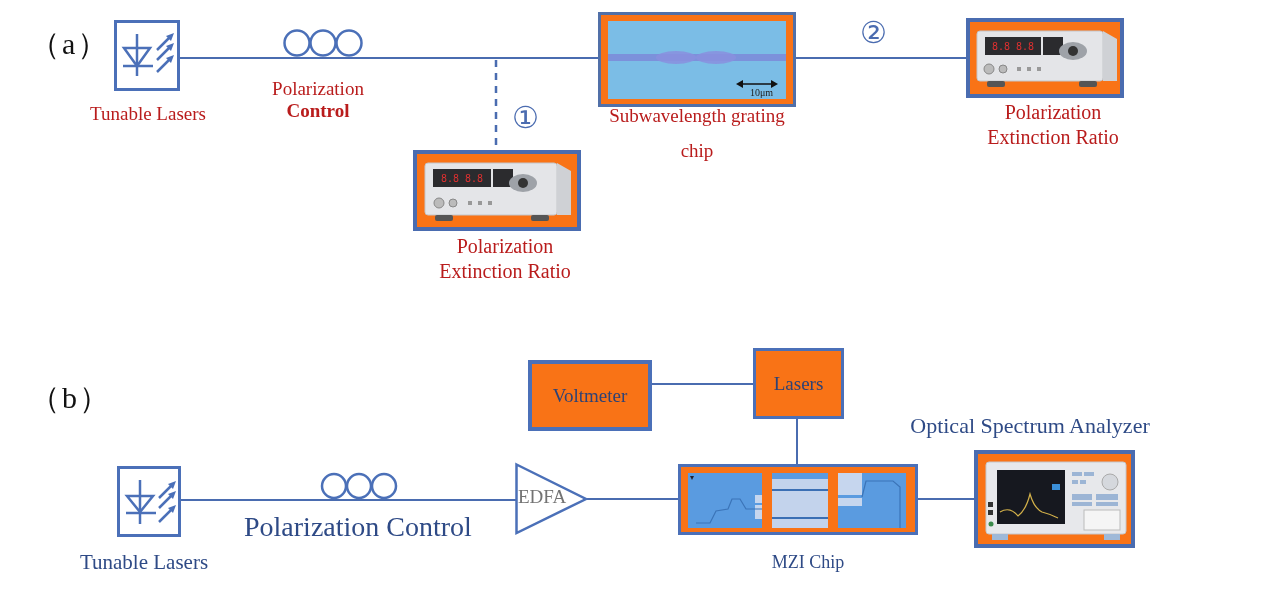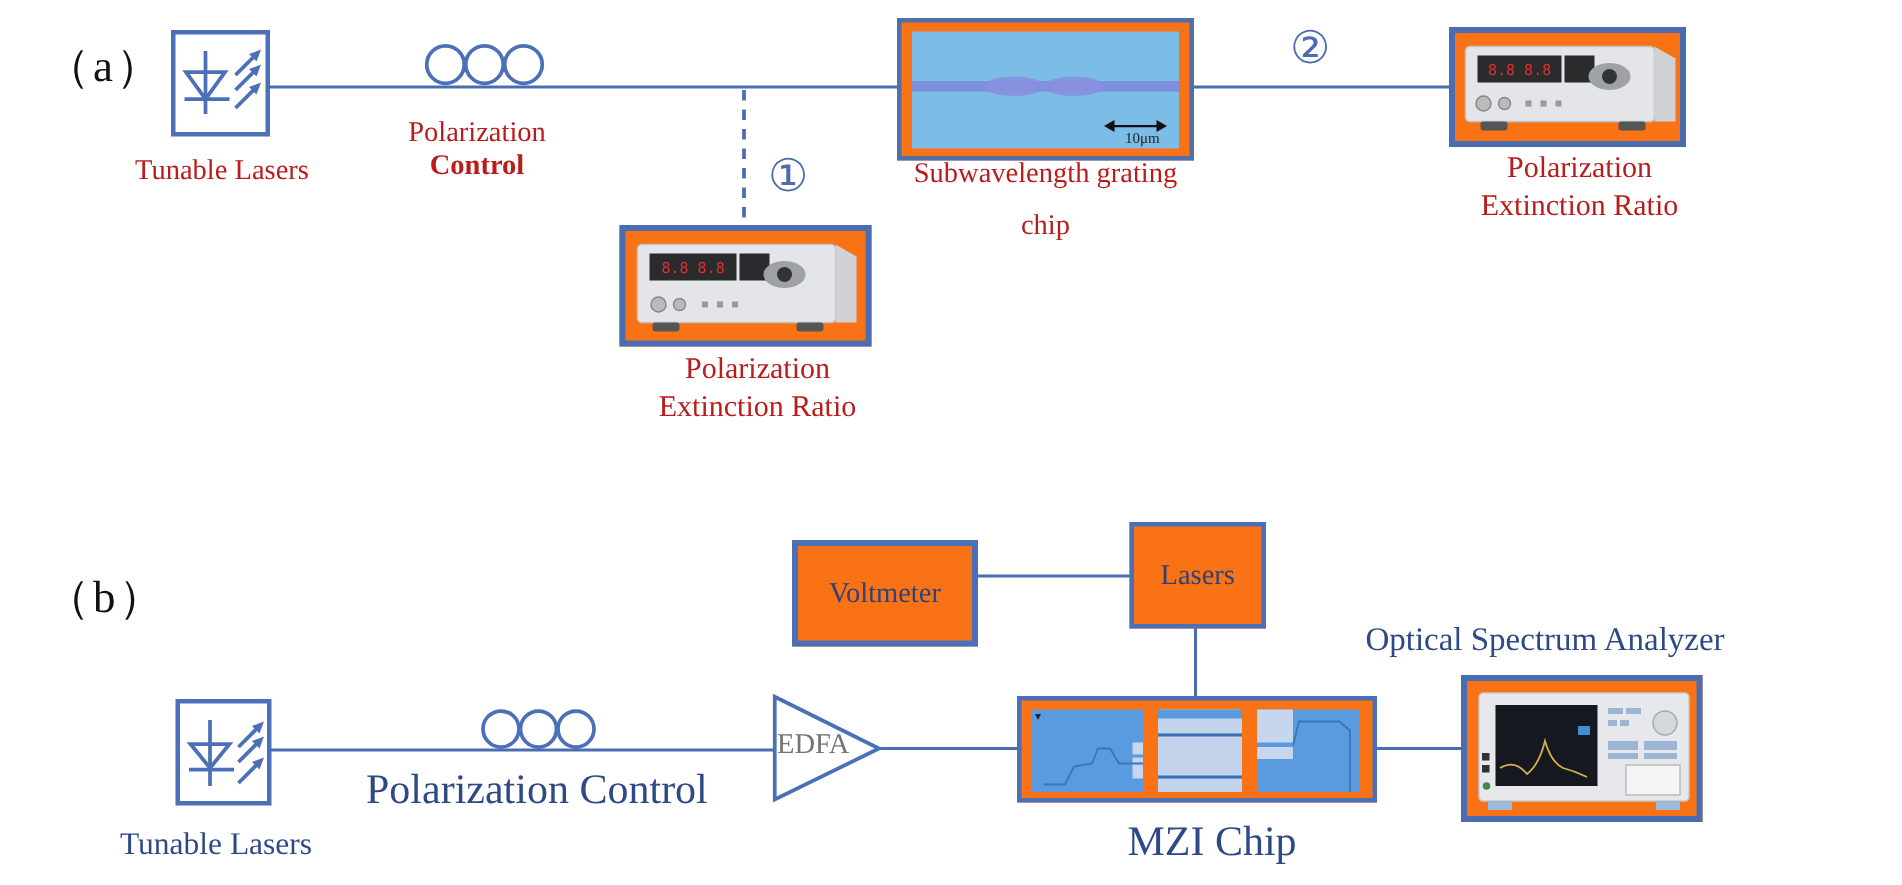--- a/index.html
+++ b/index.html
@@ -187,21 +187,21 @@
       <rect x="84" y="0" width="56" height="6" fill="#5a9be0"></rect>
       <rect x="84" y="16" width="56" height="2" fill="#3b6fb4"></rect>
       <rect x="84" y="44" width="56" height="2" fill="#3b6fb4"></rect>
 
       <rect x="150" y="0" width="68" height="55" fill="#5a9be0"></rect>
       <rect x="150" y="0" width="24" height="22" fill="#c6d6ee"></rect>
       <rect x="150" y="25" width="24" height="8" fill="#c6d6ee"></rect>
       <path d="M174,24 L178,8 L205,8 L212,14 L212,55" fill="none" stroke="#3b74b8" stroke-width="1.2"></path>
     </svg>
   </div>
-  <div class="abs lbl lbl-dark" style="left:730px;top:549px;width:156px;font-size:28px;">MZI Chip</div>
+  <div class="abs lbl lbl-dark" style="left:730px;top:549px;width:156px;font-size:18px;">MZI Chip</div>
 </div>
 
 <div>
   <div class="abs lbl lbl-dark" style="left:888px;top:413px;width:284px;font-size:22px;">Optical Spectrum Analyzer</div>
   <div class="box box-thick" style="left:974px;top:450px;width:161px;height:98px;">
     <svg style="left:6px;top:6px;" width="146" height="82">
       <rect x="2" y="2" width="140" height="72" rx="3" fill="#e7e8eb" stroke="#c6c8cc"></rect>
       <rect x="13" y="10" width="68" height="54" fill="#16181f"></rect>
       <rect x="68" y="24" width="8" height="6" fill="#3b8fd8"></rect>
       <path d="M16,52 Q26,46 34,56 Q42,50 46,34 Q50,48 58,52 Q66,54 74,58" fill="none" stroke="#d3b14a" stroke-width="1.2"></path>

